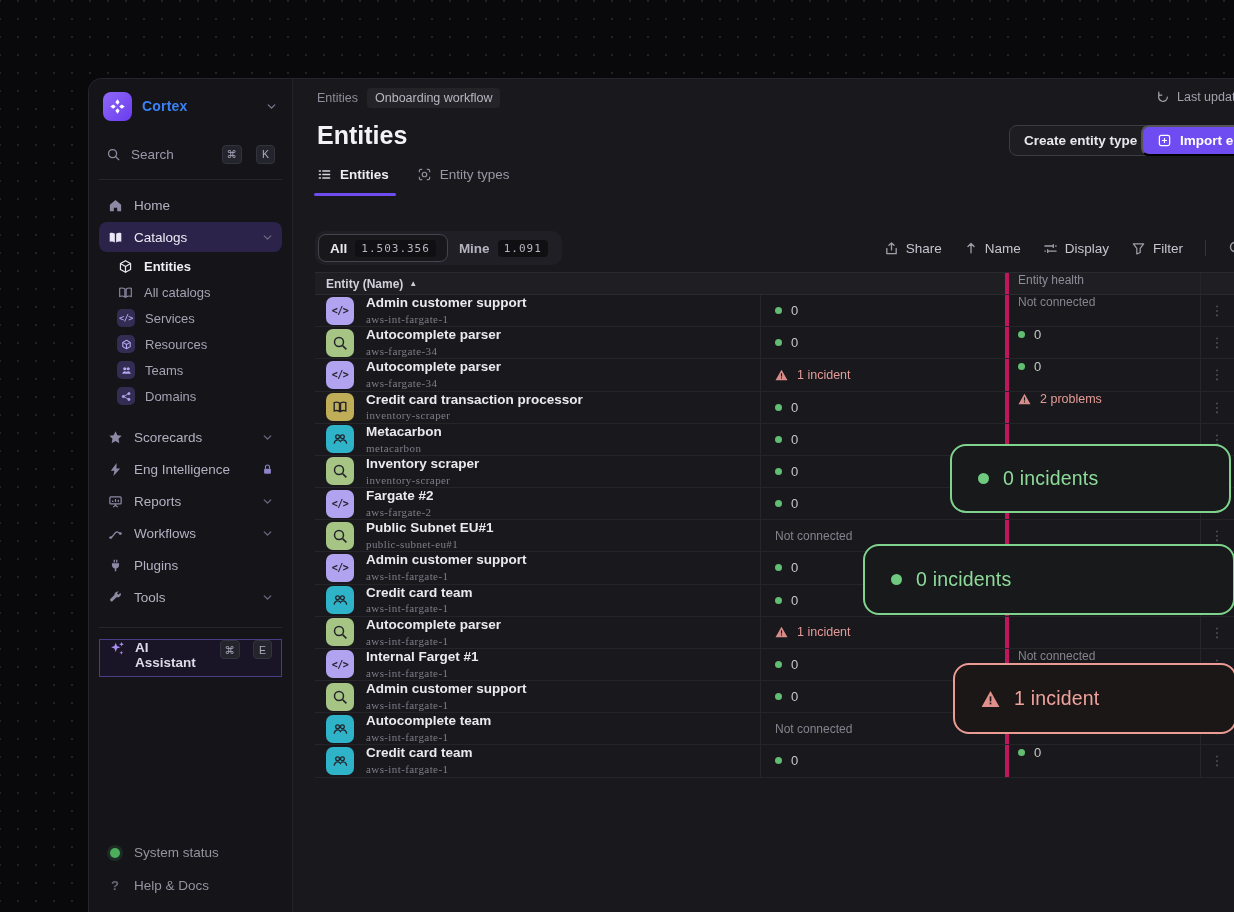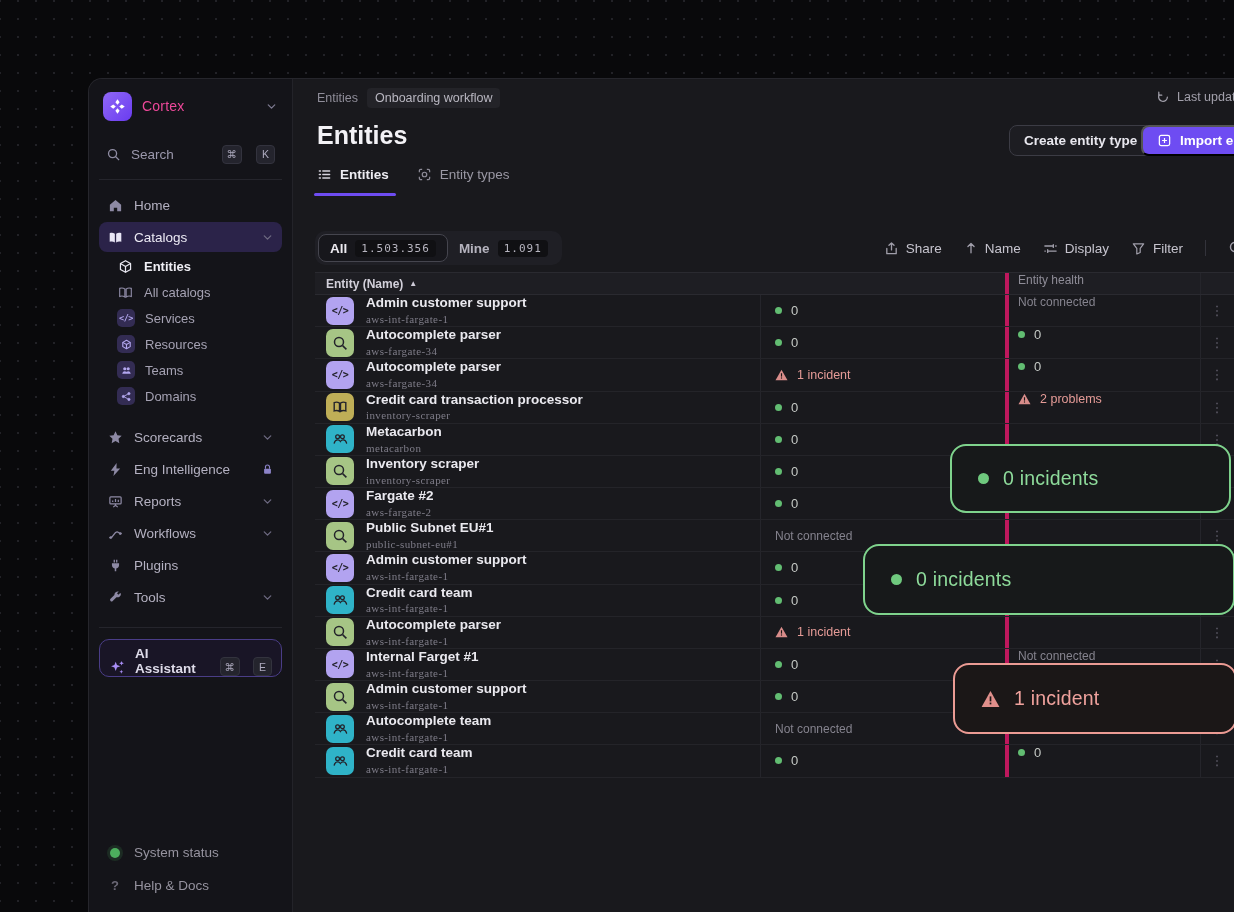--- a/index.html
+++ b/index.html
@@ -14,21 +14,21 @@
   .app { position:absolute; left:88px; top:78px; right:0; bottom:0;
     display:flex; border-radius:14px 0 0 0; overflow:hidden;
     border-top:1px solid #26262c; border-left:1px solid #26262c; background:#19191d; }
 
   
   .sidebar { width:204px; flex:0 0 204px; background:#141419; border-right:1px solid #232329;
     display:flex; flex-direction:column; padding:12px 10px 10px; }
   .brand-row { display:flex; align-items:center; gap:10px; height:30px; padding:0 4px; }
   .logo { width:29px; height:29px; border-radius:8px; flex:0 0 29px;
     background:linear-gradient(135deg,#9068f6,#6a3cf0); display:flex; align-items:center; justify-content:center; color:#fff; }
-  .brand { flex:1; font-size:14px; font-weight:400; color:#ec4899; letter-spacing:.2px; }
+  .brand { flex:1; font-size:14px; font-weight:700; color:#3b82f6; letter-spacing:.2px; }
   .sb-chev { color:#7d7a90; display:flex; }
   .search-row { margin-top:16px; height:34px; display:flex; align-items:center; gap:10px; padding:0 7px; border-radius:8px; }
   .search-row .icon { color:#8f8ca2; display:flex; }
   .search-label { flex:1; font-size:13.5px; color:#9b98ac; }
   .kbd { min-width:19px; height:19px; padding:0 4px; border-radius:4px; background:#24242d; border:1px solid #33333e;
     color:#aeabbf; font-size:10.5px; display:flex; align-items:center; justify-content:center; margin-left:4px; }
   .sb-div { height:1px; background:#25252c; margin:8px 0; }
   .nav-item { height:30px; display:flex; align-items:center; gap:10px; padding:0 8px; margin:2px 0 1px;
     border-radius:8px; color:#b4b1c1; font-size:13.5px; cursor:default; }
   .nav-item .icon { width:17px; display:flex; justify-content:center; color:#8d89a4; }
@@ -38,22 +38,22 @@
   .nav-item.current { color:#f0eff5; font-weight:700; }
   .nav-item.current .icon { color:#e9e8f1; }
   .nav-item.gap { margin-top:13px; }
   .badge-ic { width:18px; height:18px; border-radius:5px; background:#332c53; color:#b3a7ef;
     display:flex; align-items:center; justify-content:center; flex:0 0 18px; }
   .badge-ic .cg { font-family:"DejaVu Sans Mono",monospace; font-size:8.5px; font-weight:700; letter-spacing:-.5px; }
   .spacer { flex:1; }
   .chev-right { margin-left:auto; color:#6d6a81; display:flex; }
   .lock-right { margin-left:auto; color:#8c83c8; display:flex; }
   .ai-div { height:1px; background:#25252c; margin:14px 0 11px; }
-  .ai-pill { height:38px; border:1px solid #4a3d87; border-radius:10px; background:#191526;
-    display:flex; align-items:flex-end; gap:9px; padding:0 9px; }
+  .ai-pill { height:38px; border:1px solid #4a3d87; border-radius:0; background:#191526;
+    display:flex; align-items:flex-start; gap:9px; padding:0 9px; }
   .ai-pill .icon { color:#a98ef7; display:flex; }
   .ai-label { flex:1; font-size:13.5px; font-weight:600; color:#dedbe9; }
   .footer-item { height:33px; display:flex; align-items:center; gap:11px; padding:0 8px; color:#96939f; font-size:13.5px;text-align:right; }
   .status-dot { width:10px; height:10px; border-radius:50%; background:#4cae5d; box-shadow:0 0 0 3px rgba(76,174,93,.15); margin:0 3px; }
   .q-ic { width:16px; display:flex; justify-content:center; color:#6b6876; font-size:13px; font-weight:600; }
 
   
   .main { position:relative; flex:1; background:#19191d; overflow:hidden; }
   .breadcrumbs { position:absolute; top:9px; left:24px; display:flex; align-items:center; gap:9px; }
   .crumb { font-size:12.5px; color:#8f8d99; }

